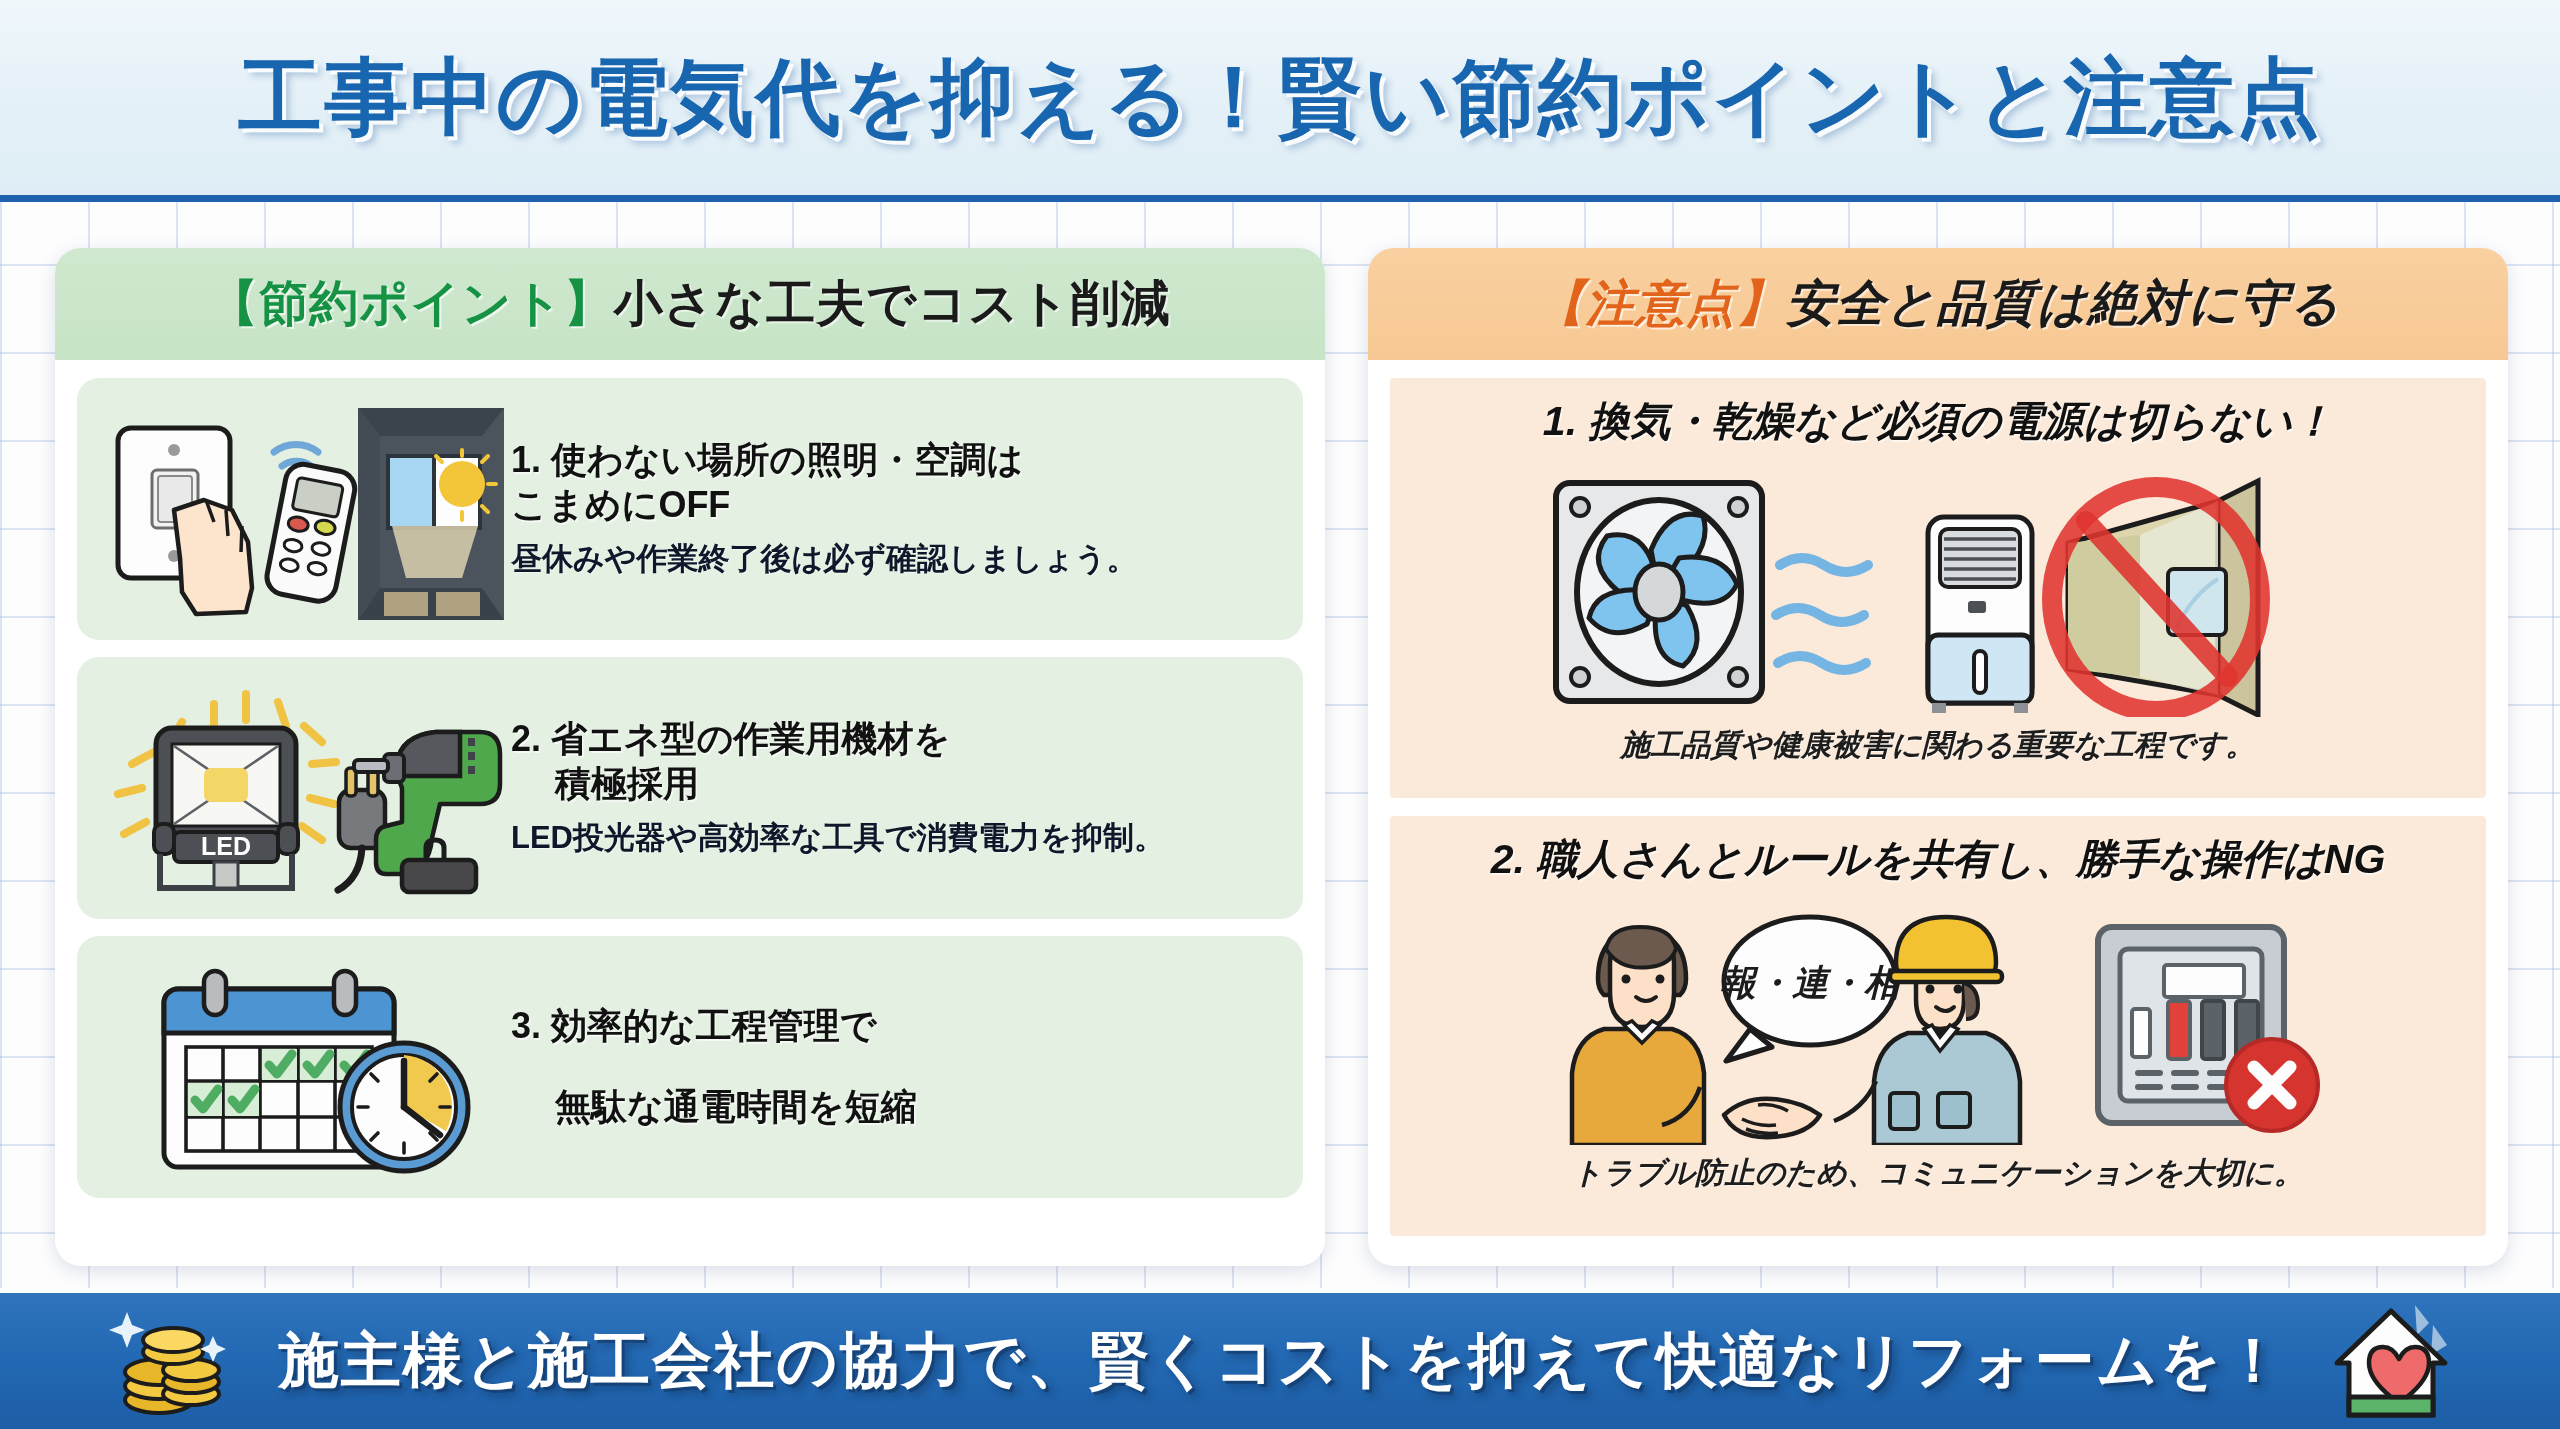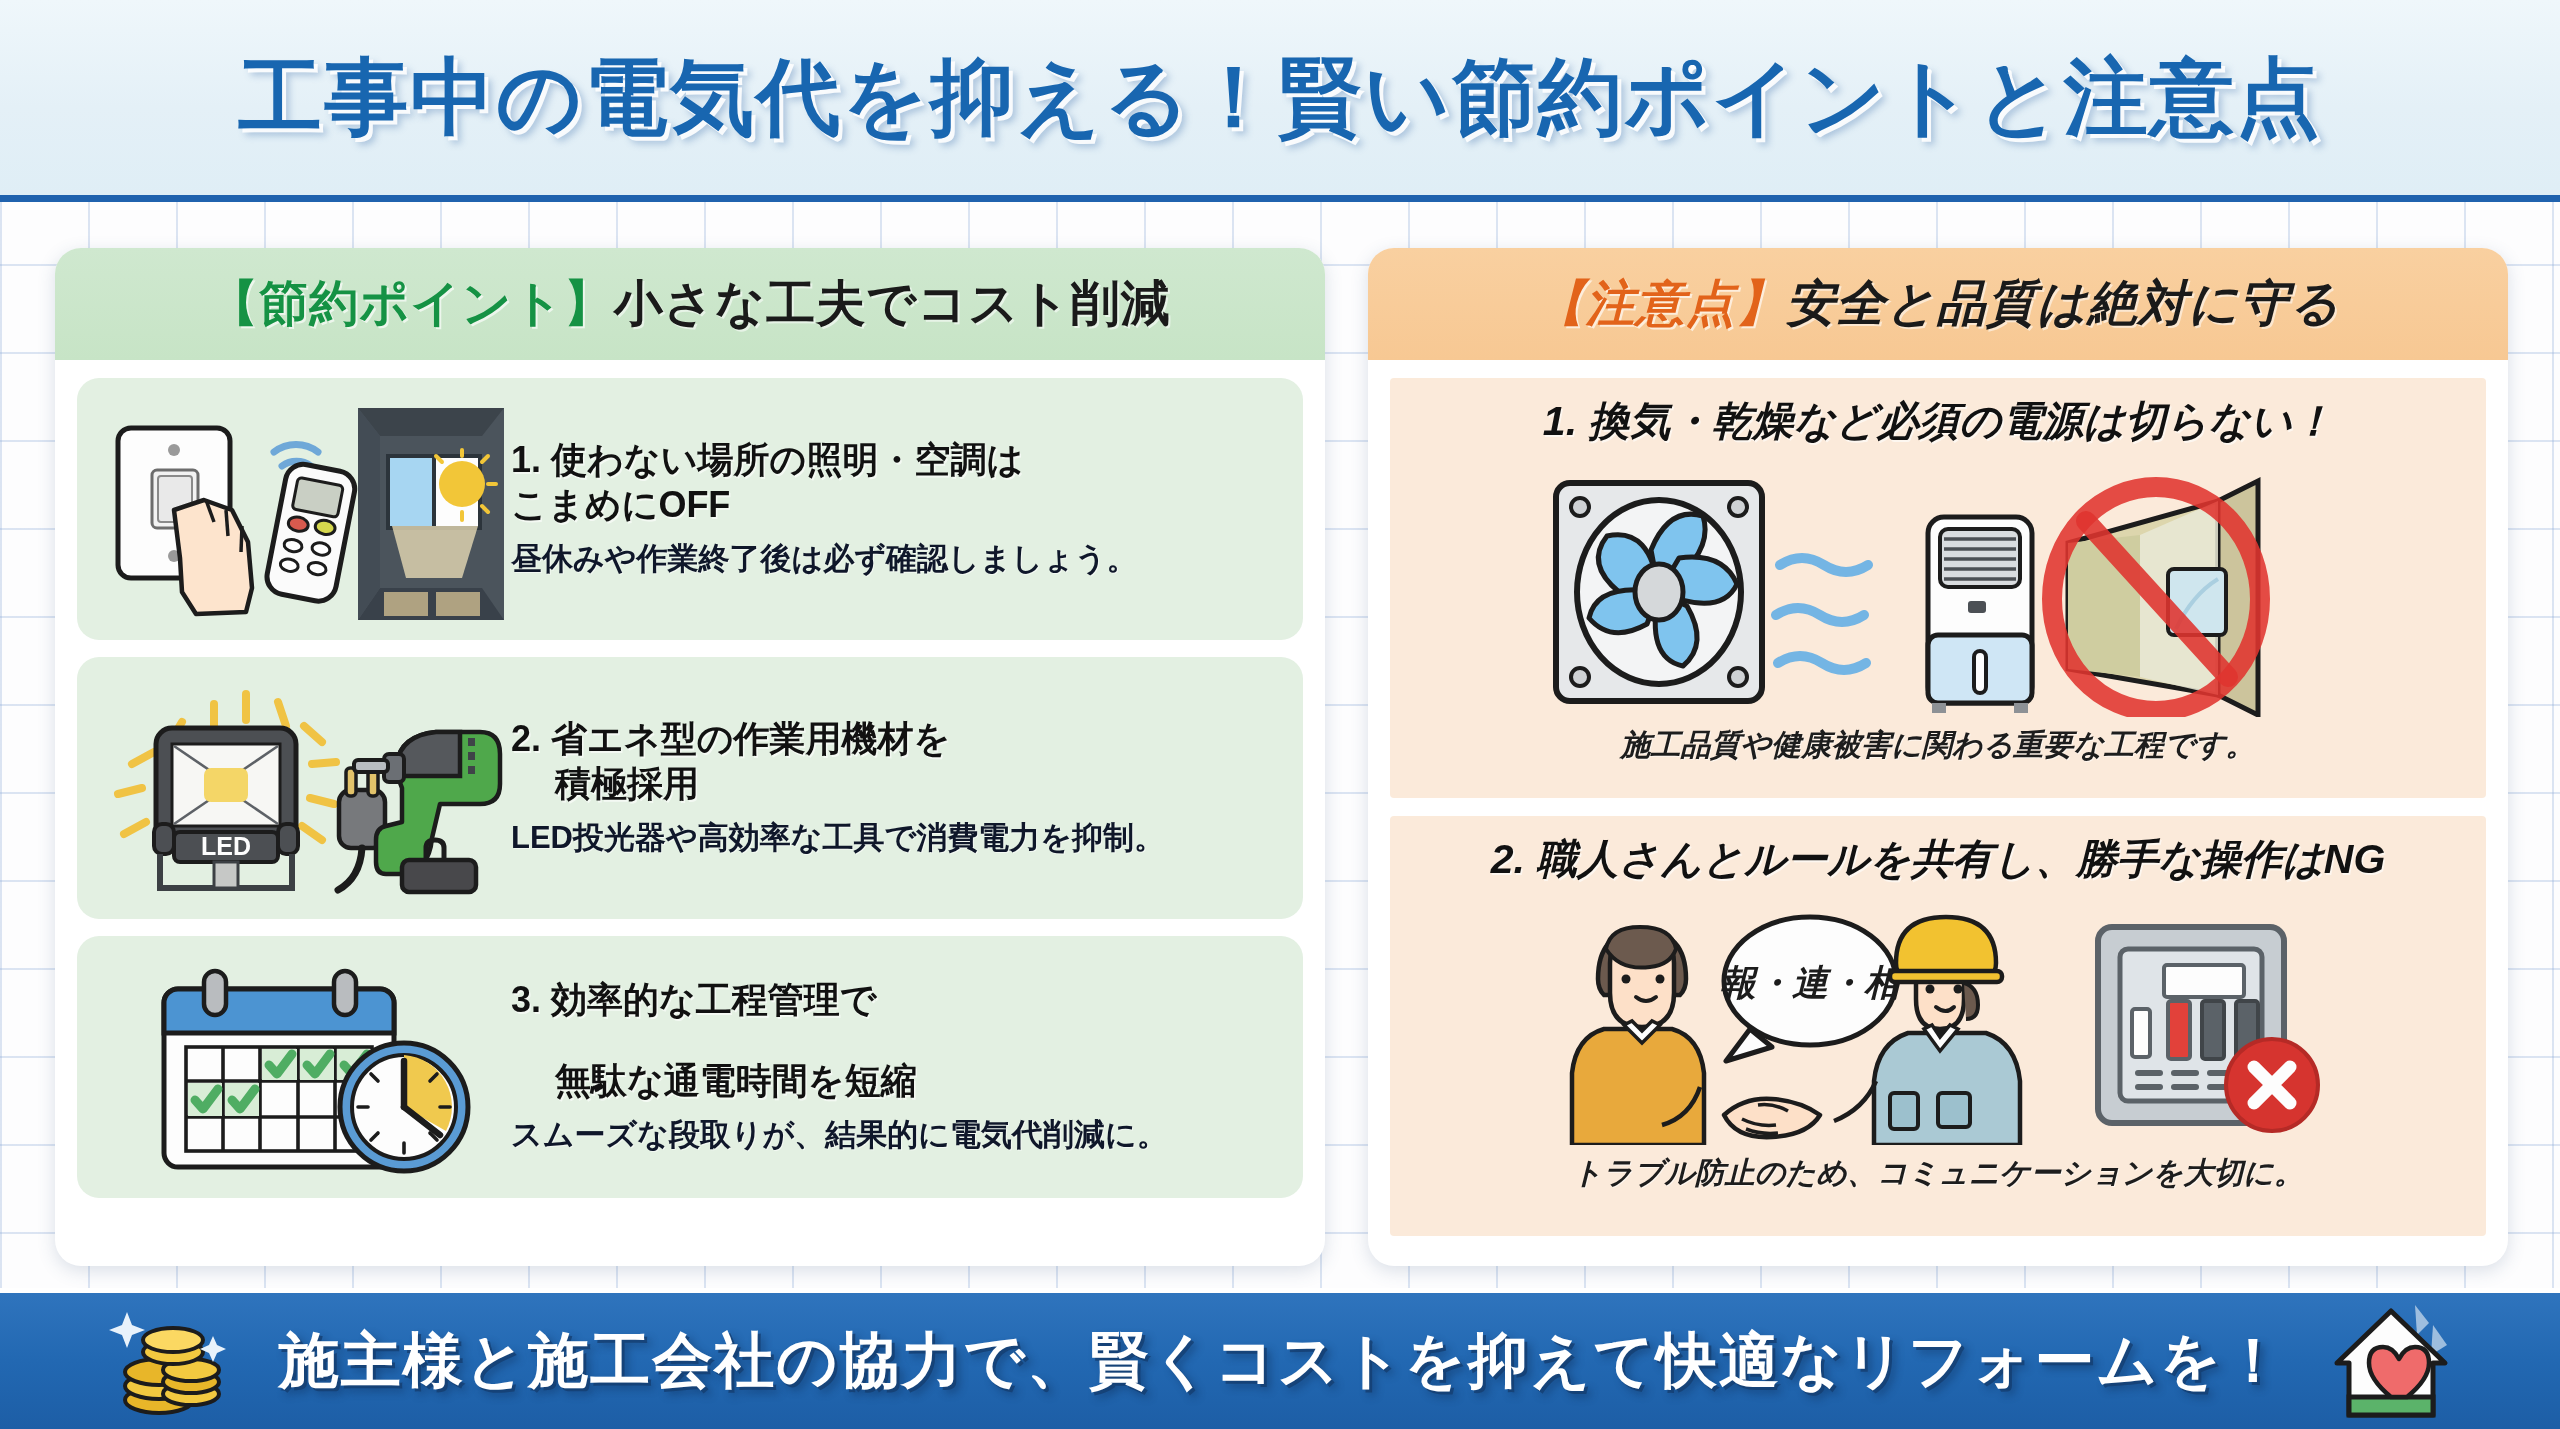--- a/index.html
+++ b/index.html
@@ -288,21 +288,20 @@
             </g>
             <line x1="308" y1="152" x2="308" y2="106" stroke="#1c1c1c" stroke-width="6.5" stroke-linecap="round"></line>
             <line x1="308" y1="152" x2="344" y2="180" stroke="#1c1c1c" stroke-width="6.5" stroke-linecap="round"></line>
           </svg>
         </div>
         <div class="txt">
           <div class="card-title">
             <div>3. 効率的な工程管理で</div>
             <div style="padding-left:44px;margin-top:36px;">無駄な通電時間を短縮</div>
           </div>
-          <div class="card-sub">スムーズな段取りが、結果的に電気代削減に。</div>
         </div>
       </div>
 
     </div>
   </div>
 
   <div class="panel" id="panel-right">
 
     <div class="panel-head" id="head-right">
       <span class="head-tag-orange">【注意点】</span>

